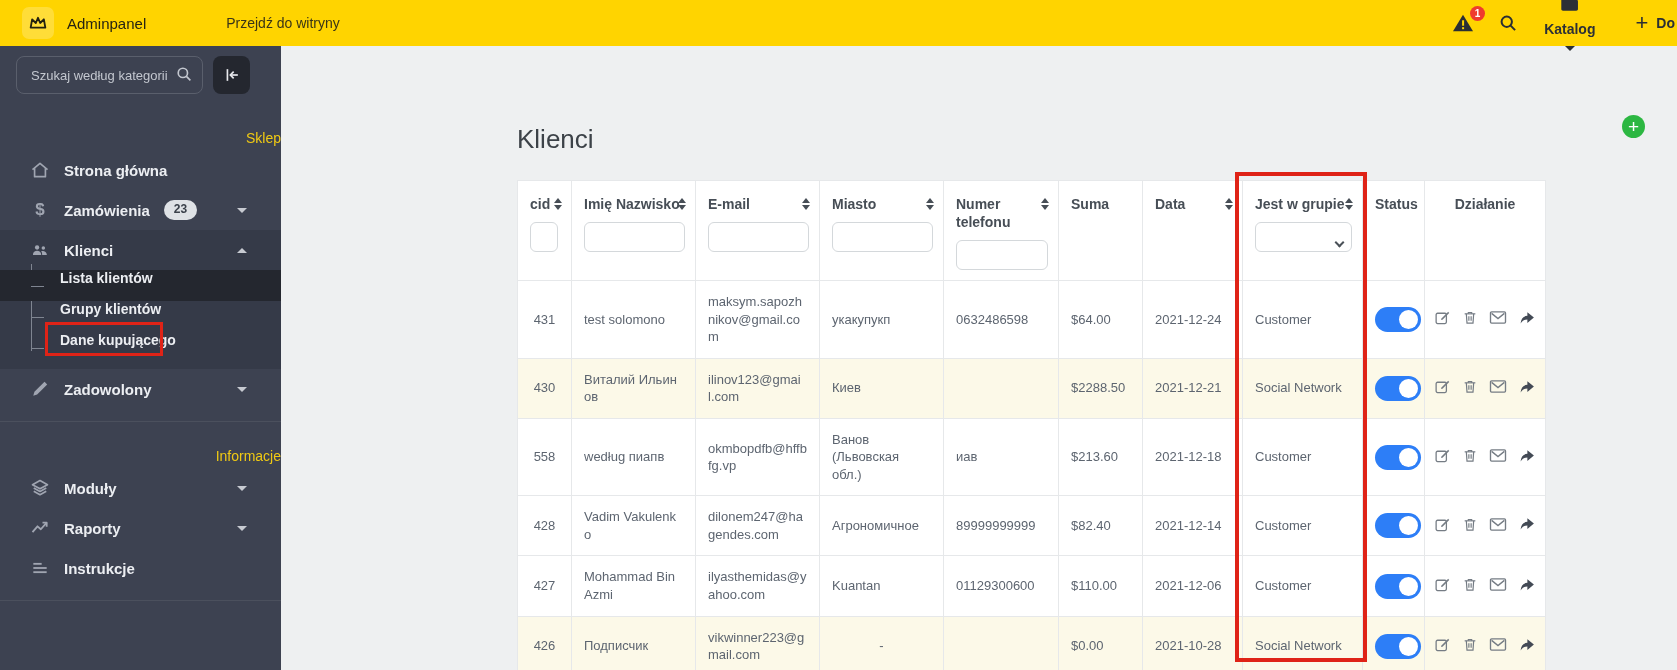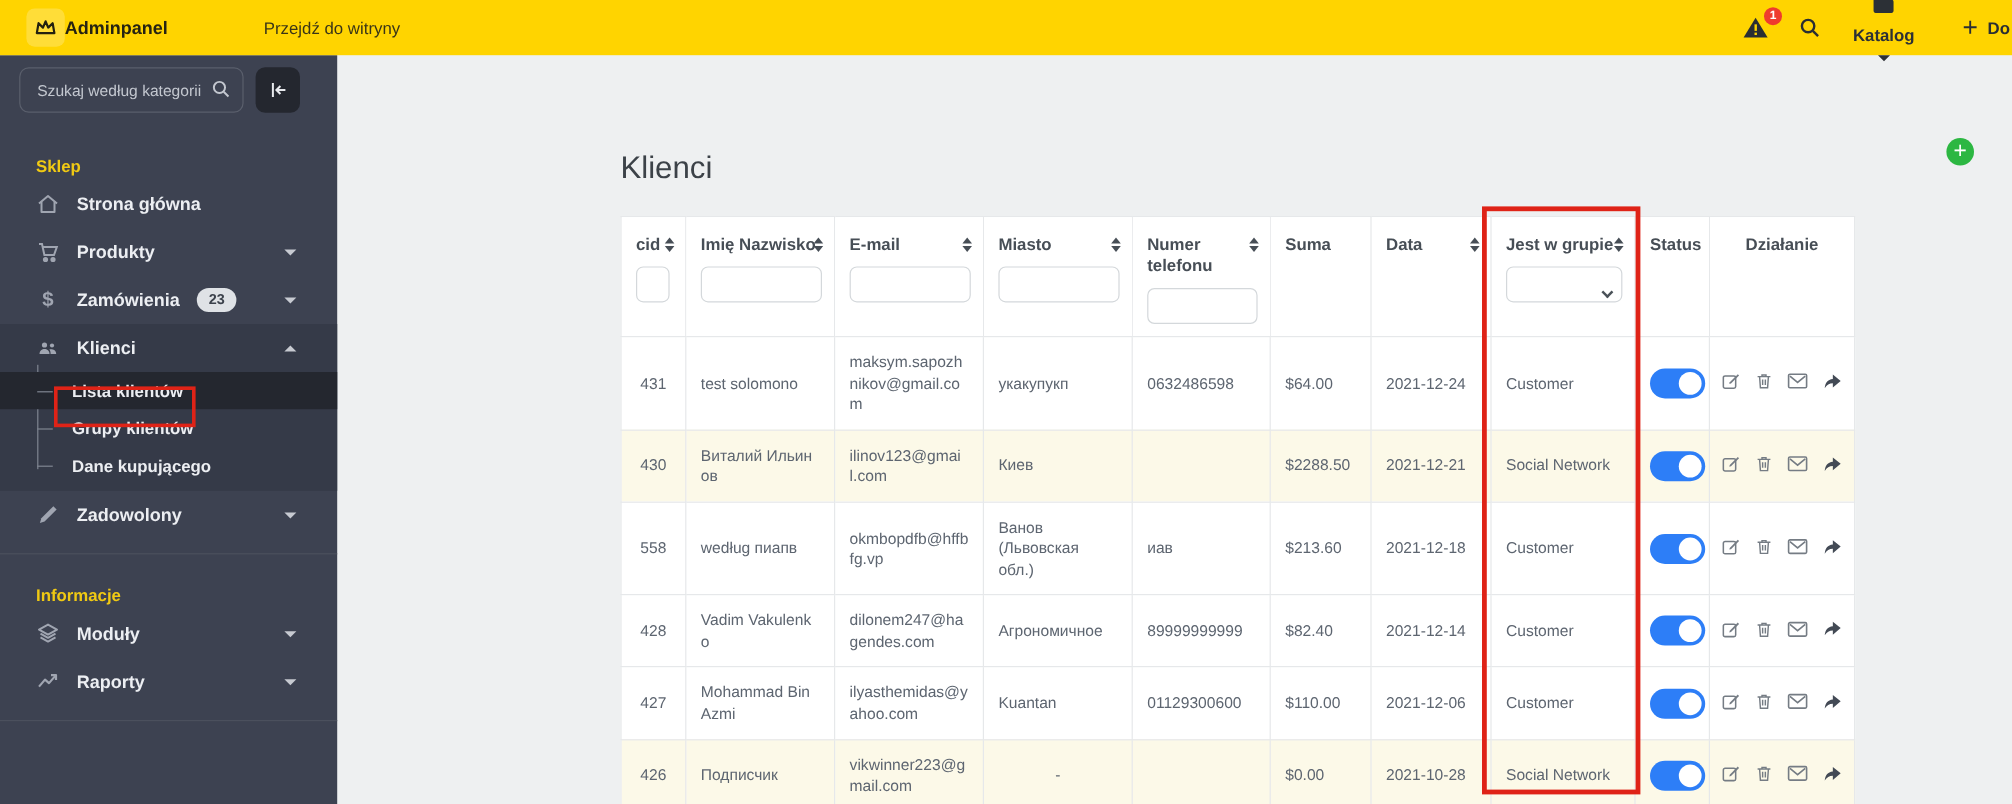--- a/index.html
+++ b/index.html
@@ -9,21 +9,21 @@
   }
   *{box-sizing:border-box;margin:0;padding:0;font-family:"Liberation Sans",sans-serif;}
   html,body{width:1677px;height:670px;overflow:hidden;background:#eef0f1;}
 
   
   .topbar{position:absolute;left:0;top:0;width:1677px;height:46px;background:var(--topbar);
     display:flex;align-items:center;z-index:30;}
   .brand-wrap{display:flex;align-items:center;padding-left:22px;}
   .crown-box{width:32px;height:32px;border-radius:7px;background:rgba(255,255,255,.22);
     display:flex;align-items:center;justify-content:center;color:#23210f;}
-  .brand{font-size:15px;font-weight:700;color:#262312;}
+  .brand{margin-left:13px;font-size:15px;font-weight:400;color:#262312;}
   .goto-site{margin-left:80px;font-size:14px;font-weight:400;color:#3a3517;cursor:pointer;}
   .topbar-right{position:absolute;right:0;top:0;height:46px;display:flex;align-items:center;}
   .tb-item{display:flex;align-items:center;color:#2a2e33;}
   .alert-wrap{position:relative;margin-right:24px;}
   .alert-badge{position:absolute;top:-7px;right:-11px;min-width:15px;height:15px;border-radius:8px;
     background:#ef3b2d;color:#fff;font-size:10px;font-weight:700;display:flex;align-items:center;justify-content:center;padding:0 3px;}
   .tb-search{margin-right:26px;}
   .catalog{margin-right:40px;gap:9px;font-size:14px;font-weight:700;color:#2c3036;cursor:pointer;flex-direction:column;}
   .caret-down{width:0;height:0;border-left:5px solid transparent;border-right:5px solid transparent;border-top:5px solid #2c3036;}
   .add-new{gap:8px;font-size:14px;font-weight:700;padding-right:2px;cursor:pointer;white-space:nowrap;}
@@ -32,34 +32,34 @@
   
   .sidebar{position:absolute;left:0;top:46px;width:281px;height:624px;background:var(--sidebar);z-index:20;}
   .side-search{display:flex;align-items:center;padding:10px 31px 10px 16px;}
   .side-search-field{flex:1;position:relative;}
   .side-search-input{width:100%;height:38px;background:transparent;border:1px solid #5a5f6c;border-radius:8px;
     color:#d7dade;font-size:13px;padding:0 34px 0 14px;outline:none;}
   .side-search-input::placeholder{color:#c3c7cf;}
   .search-ico-in{position:absolute;right:10px;top:9px;color:#c3c7cf;}
   .collapse-btn{width:37px;height:38px;margin-left:10px;border-radius:8px;background:#24272f;border:none;
     color:#e8eaee;display:flex;align-items:center;justify-content:center;cursor:pointer;flex:0 0 auto;}
-  .nav-section-label{color:var(--accent-yellow);font-size:14px;font-weight:700;padding:26px 0 4px 30px;}
+  .nav-section-label{color:var(--accent-yellow);font-size:14px;font-weight:400;padding:26px 0 4px 30px;text-align:right;}
   .nav-item{height:40px;display:flex;align-items:center;padding:0 34px 0 30px;cursor:pointer;color:#eceef2;position:relative;}
   .nav-icon{width:20px;height:20px;color:#a0a5b1;display:flex;align-items:center;justify-content:center;flex:0 0 auto;}
   .nav-icon.dollar{font-size:17px;font-weight:700;color:#a0a5b1;}
   .nav-label{margin-left:14px;font-size:15px;font-weight:700;color:#eceef2;}
   .nav-badge{margin-left:14px;background:#dfe2e6;color:#3b414b;font-size:12px;font-weight:700;
     border-radius:10px;padding:2px 10px;line-height:1.3;}
   .nav-chev{margin-left:auto;width:0;height:0;border-left:5px solid transparent;border-right:5px solid transparent;}
   .nav-chev.down{border-top:5px solid #c7cad1;}
   .nav-chev.up{border-bottom:5px solid #c7cad1;}
   .nav-group.expanded{background:var(--sidebar-group);}
   .submenu{position:relative;padding-bottom:6px;}
   .submenu::before{content:'';position:absolute;left:31px;top:-6px;bottom:18px;width:1px;background:#7f8591;}
-  .subitem{position:relative;height:31px;display:flex;align-items:center;padding-left:60px;cursor:pointer;}
+  .subitem{position:relative;height:31px;display:flex;padding-left:60px;cursor:pointer;}
   .subitem::before{content:'';position:absolute;left:31px;top:50%;width:13px;height:1px;background:#7f8591;}
   .subitem.active{background:var(--sidebar-active);}
   .sub-label{font-size:14px;font-weight:700;color:#eceef2;}
   .side-divider{height:1px;background:#4b505d;margin:12px 0 0 0;}
   .redbox-sidebar{position:absolute;left:45px;top:276px;width:118px;height:34px;border:3px solid #df2317;z-index:25;pointer-events:none;}
 
   
   .page{position:absolute;left:281px;top:46px;width:1396px;height:624px;background:#eef0f1;}
   .page-title{position:absolute;left:236px;top:78px;font-size:26px;font-weight:500;color:#3c4248;}
   .add-entity-btn{position:absolute;left:1341px;top:69px;width:23px;height:23px;border-radius:50%;background:var(--green);
@@ -169,33 +169,20 @@
             <svg width="20" height="20" viewBox="0 0 24 24" fill="none" stroke="currentColor" stroke-width="2" stroke-linejoin="round">
               <path d="M3 11.5 L12 4 L21 11.5"></path>
               <path d="M5.5 9.8 V20 H18.5 V9.8"></path>
             </svg>
           </span>
           <span class="nav-label">Strona główna</span>
         </div>
       </div>
       <div class="nav-group">
         <div class="nav-item">
-          <span class="nav-icon">
-            <svg width="20" height="20" viewBox="0 0 24 24" fill="none" stroke="currentColor" stroke-width="2">
-              <path d="M3 4 H6 L8.4 15 H18 L20.8 7 H7"></path>
-              <circle cx="9.5" cy="19.5" r="1.6" fill="currentColor"></circle>
-              <circle cx="17" cy="19.5" r="1.6" fill="currentColor"></circle>
-            </svg>
-          </span>
-          <span class="nav-label">Produkty</span>
-          <span class="nav-chev down"></span>
-        </div>
-      </div>
-      <div class="nav-group">
-        <div class="nav-item">
           <span class="nav-icon dollar">$</span>
           <span class="nav-label">Zamówienia</span>
           <span class="nav-badge">23</span>
           <span class="nav-chev down"></span>
         </div>
       </div>
       <div class="nav-group expanded">
         <div class="nav-item">
           <span class="nav-icon">
             <svg width="20" height="20" viewBox="0 0 24 24" fill="currentColor">
@@ -249,20 +236,32 @@
       <div class="nav-group">
         <div class="nav-item">
           <span class="nav-icon">
             <svg width="20" height="20" viewBox="0 0 24 24" fill="none" stroke="currentColor" stroke-width="2.2" stroke-linejoin="round">
               <polyline points="3,17 9,10 13,13.5 20,5.5"></polyline>
               <polyline points="15,5.5 20,5.5 20,10.5"></polyline>
             </svg>
           </span>
           <span class="nav-label">Raporty</span>
           <span class="nav-chev down"></span>
+        </div>
+      </div>
+      <div class="nav-group">
+        <div class="nav-item">
+          <span class="nav-icon">
+            <svg width="20" height="20" viewBox="0 0 24 24" fill="none" stroke="currentColor" stroke-width="2.2">
+              <line x1="4" y1="7" x2="14" y2="7"></line>
+              <line x1="4" y1="12" x2="20" y2="12"></line>
+              <line x1="4" y1="17" x2="20" y2="17"></line>
+            </svg>
+          </span>
+          <span class="nav-label">Instrukcje</span>
         </div>
       </div>
       <div class="side-divider"></div>
     </nav>
   <div class="redbox-sidebar"></div>
 </div>
 
 <div class="page">
   <h1 class="page-title">Klienci</h1>
   <button class="add-entity-btn">+</button>

